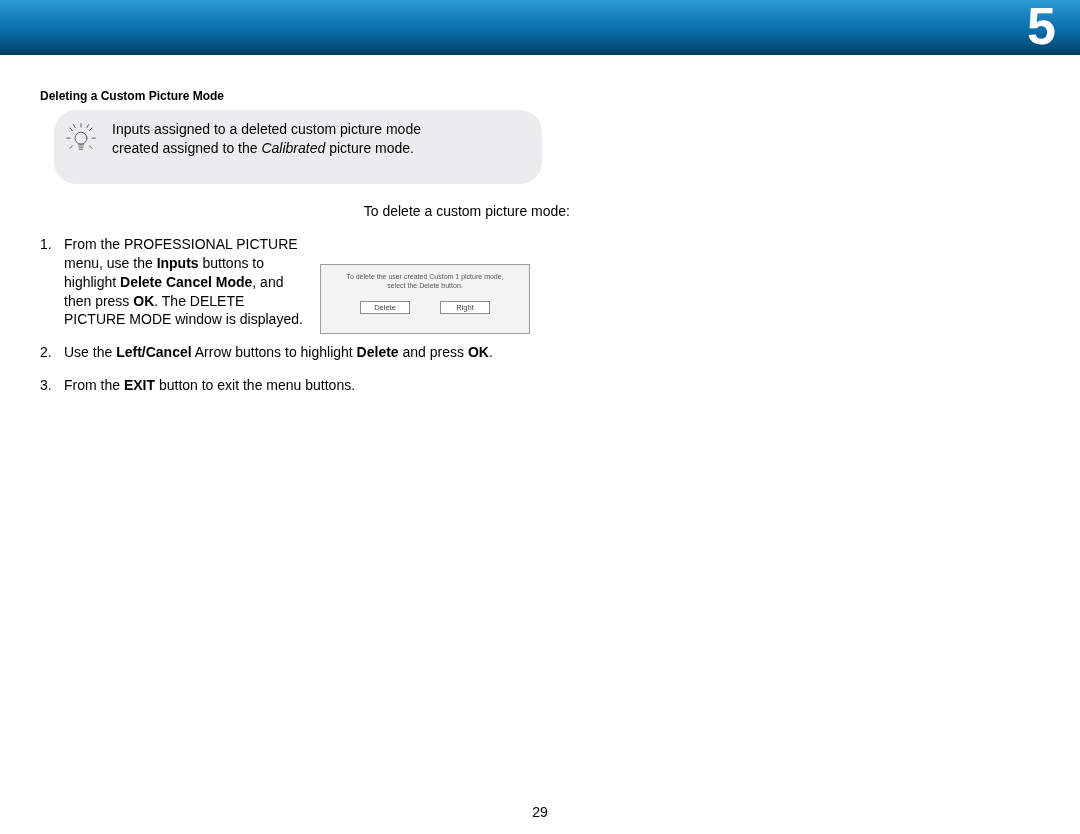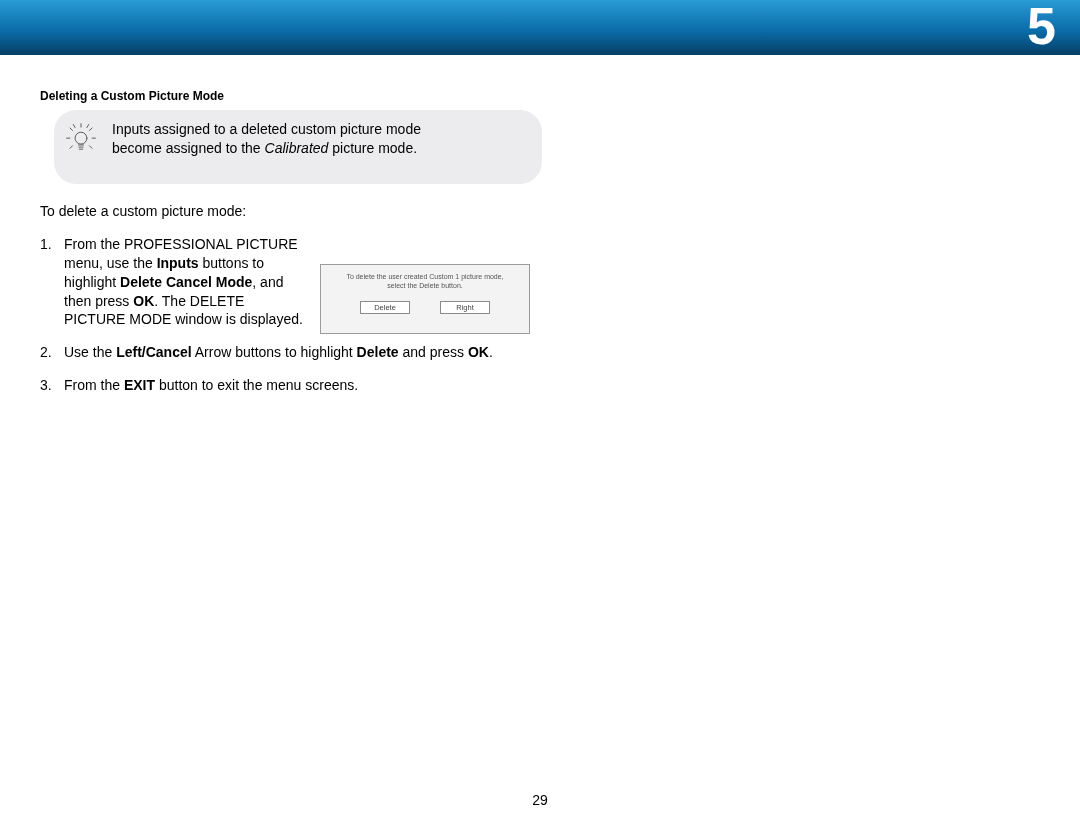--- a/index.html
+++ b/index.html
@@ -26,21 +26,21 @@
   .tip-box {
     background: #ececee; padding: 10px 14px 26px 10px;
     display: flex; align-items: center; gap: 14px;
     margin: 0 0 18px 14px; width: 488px; border-radius: 22px;
   }
   .tip-icon { flex: 0 0 34px; display:flex; justify-content:center; align-items:center; }
   .tip-icon svg { display:block; }
   .tip-text { font-size: 14px; line-height: 1.35; }
   .tip-text em { font-style: italic; text-align: center; }
 
-  .lead-line { margin-bottom: 14px; }
+  .lead-line { margin-bottom: 14px; text-align: right; }
 
   .steps { list-style: none; counter-reset: step; }
   .steps > li { position: relative; padding-left: 24px; margin-bottom: 14px; }
   .steps > li::before {
     counter-increment: step; content: counter(step) ".";
     position: absolute; left: 0; top: 0;
   }
   .step1-text { width: 242px; }
   .b { font-weight: 700; }
 
@@ -54,21 +54,21 @@
     padding: 8px 10px 10px 10px;
   }
   .dialog-msg { font-size: 7px; line-height: 1.25; text-align: center; margin-bottom: 10px; }
   .dialog-buttons { display: flex; gap: 30px; }
   .dialog-buttons .dbtn {
     font-size: 7.5px; border: 1px solid #8a8a8a; background: #fff;
     padding: 1px 0; width: 50px; text-align: center; color:#444;
   }
 
   .page-number {
-    position: absolute; left: 0; width: 1080px; bottom: 26px;
+    position: absolute; left: 0; width: 1080px; bottom: 14px;
     text-align: center; font-size: 14px;
   }
 </style>
 </head>
 <body>
 
 <div class="page">
   <div class="header-band">
     <div class="chapter-number">5</div>
   </div>
@@ -91,37 +91,37 @@
             <line x1="7" y1="19" x2="3" y2="19"></line>
             <line x1="30" y1="28" x2="33" y2="31"></line>
             <line x1="10" y1="28" x2="7" y2="31"></line>
             <line x1="27" y1="6.5" x2="29" y2="3"></line>
             <line x1="13" y1="6.5" x2="11" y2="3"></line>
           </g>
         </svg>
       </div>
       <div class="tip-text">
         <span>Inputs assigned to a deleted custom picture mode</span><br>
-        <span>become assigned to the </span><em>Calibrated</em><span> picture mode.</span>
+        <span>created assigned to the </span><em>Calibrated</em><span> picture mode.</span>
       </div>
     </div>
 
     <div class="lead-line">To delete a custom picture mode:</div>
 
     <ol class="steps">
       <li>
         <div class="step1-text">
           <span>From the PROFESSIONAL PICTURE menu, use the </span><span class="b">Inputs</span><span> buttons to highlight </span><span class="b">Delete Cancel Mode</span><span>, and then press </span><span class="b">OK</span><span>. The DELETE PICTURE MODE window is displayed.</span>
         </div>
       </li>
       <li>
         <span>Use the </span><span class="b">Left/Cancel</span><span> Arrow buttons to highlight </span><span class="b">Delete</span><span> and press </span><span class="b">OK</span><span>.</span>
       </li>
       <li>
-        <span>From the </span><span class="b">EXIT</span><span> button to exit the menu screens.</span>
+        <span>From the </span><span class="b">EXIT</span><span> button to exit the menu buttons.</span>
       </li>
     </ol>
   </div>
 
   <div class="dialog">
     <div class="dialog-msg">
       <span>To delete the user created Custom 1 picture mode,</span><br>
       <span>select the Delete button.</span>
     </div>
     <div class="dialog-buttons">

